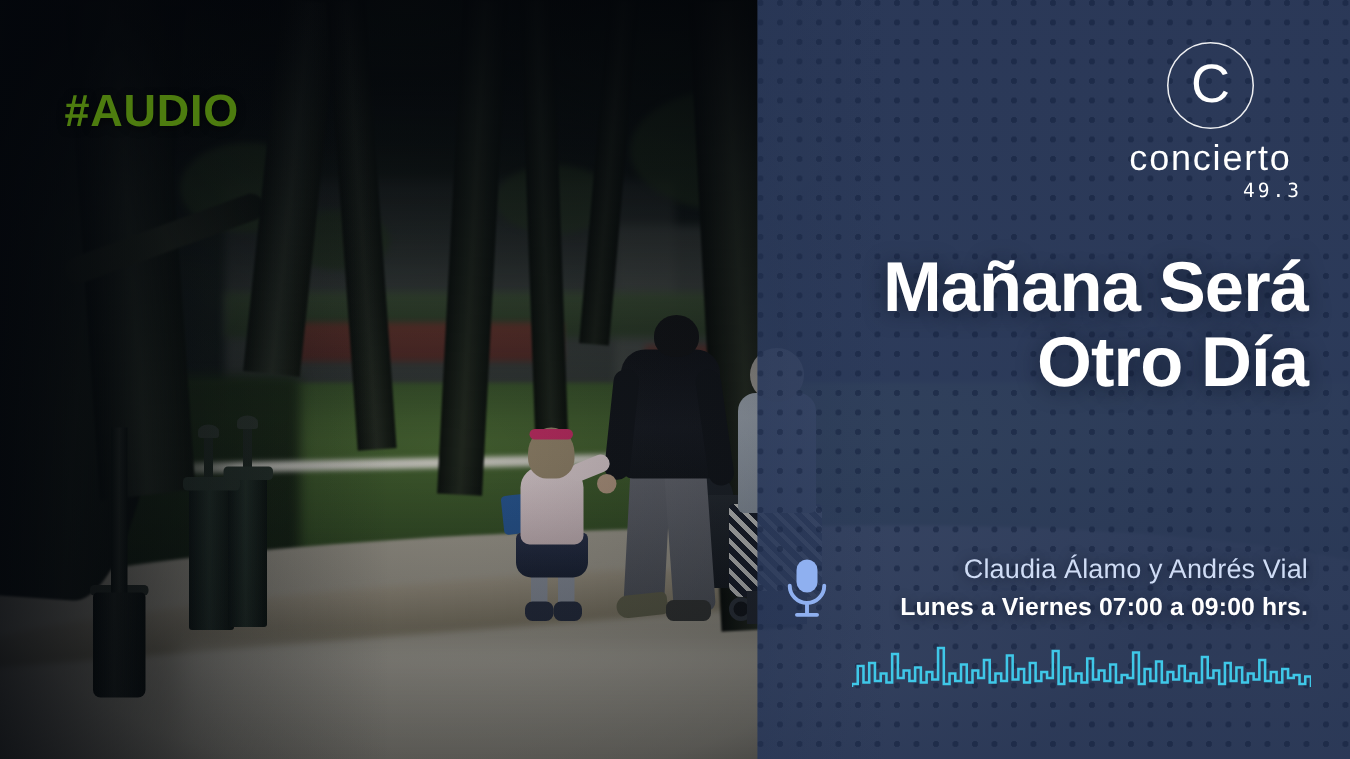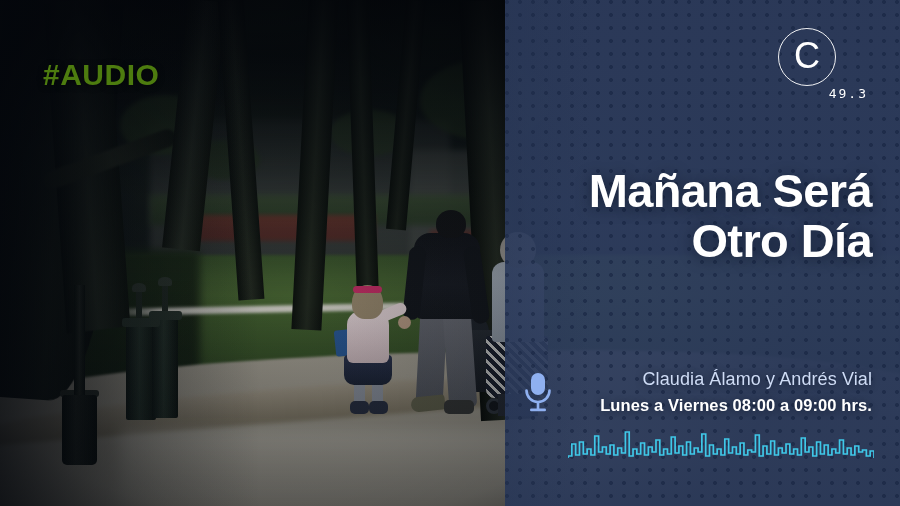--- a/index.html
+++ b/index.html
@@ -377,30 +377,31 @@
   </div>
 
   <div id="panel"></div>
 
   <div id="audio-tag">#AUDIO</div>
 
   <div id="logo">
     <div id="logo-circle">
       <span id="logo-c">C</span>
     </div>
+    <div id="logo-word">concierto</div>
     <div id="logo-freq">49.3</div>
   </div>
 
   <div id="show-title">
     <span class="ln">Mañana Será</span>
     <span class="ln">Otro Día</span>
   </div>
 
   <div id="hosts">Claudia Álamo y Andrés Vial</div>
-  <div id="schedule">Lunes a Viernes 08:00 a 09:00 hrs.</div>
+  <div id="schedule">Lunes a Viernes 07:00 a 09:00 hrs.</div>
 
   <div id="mic-icon">
     <svg width="36" height="44" viewBox="0 0 36 44">
       <rect x="11" y="2" width="14" height="22" rx="7" fill="#8fb0f0"></rect>
       <path d="M6.5 19.5 a11.5 11.5 0 0 0 23 0" fill="none" stroke="#8fb0f0" stroke-width="2.6" stroke-linecap="round"></path>
       <rect x="16.7" y="30" width="2.6" height="8" fill="#8fb0f0"></rect>
       <rect x="10" y="37.6" width="16" height="2.6" rx="1.3" fill="#8fb0f0"></rect>
     </svg>
   </div>
 

